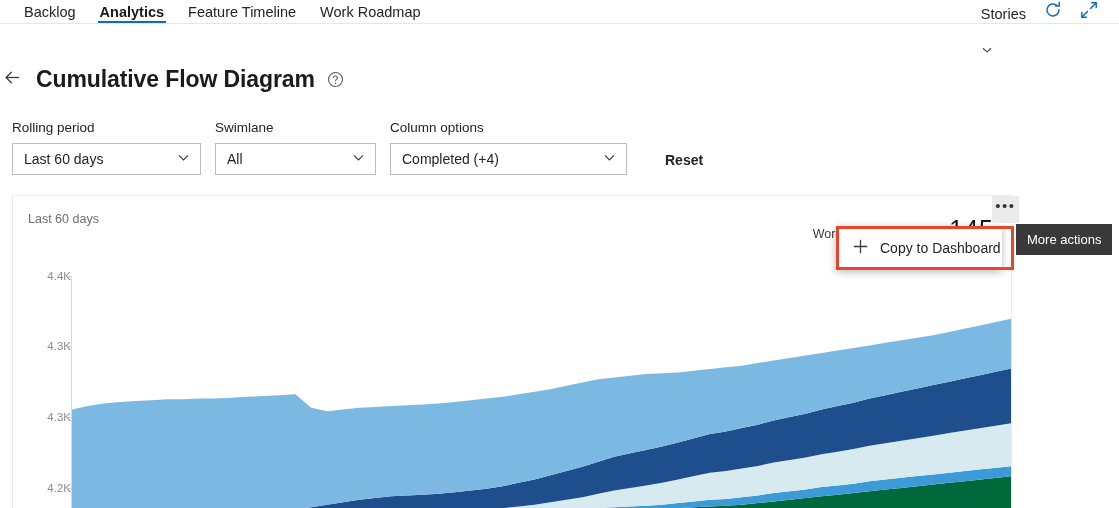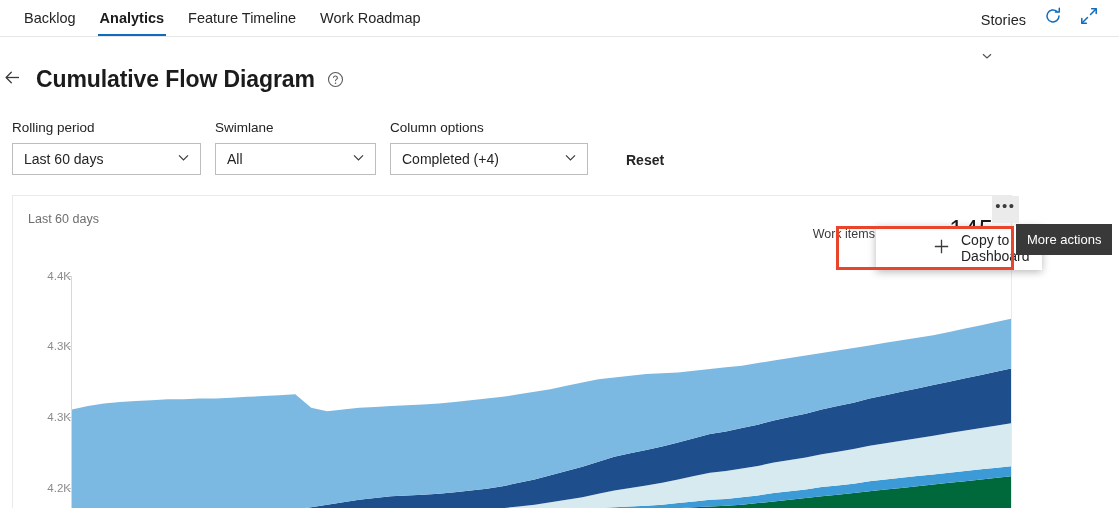--- a/index.html
+++ b/index.html
@@ -6,21 +6,21 @@
   html, body {
     width: 1119px; height: 508px;
     background: #ffffff;
     font-family: "Liberation Sans", sans-serif;
     overflow: hidden;
   }
   .page { position: relative; width: 1119px; height: 508px; background: #ffffff; }
 
   
   .tabbar {
-    position: absolute; top: 0; left: 0; width: 1119px; height: 37px;
+    position: absolute; top: 0; left: 0; width: 1119px; height: 24px;
     background: #ffffff; border-bottom: 1px solid #e6e6e6;
     display: flex; align-items: stretch;
   }
   .tabs { display: flex; align-items: stretch; padding-left: 12px; }
   .tab {
     position: relative; display: flex; align-items: center;
     padding: 0 12px; font-size: 14.5px; color: #242424; cursor: pointer;
     white-space: nowrap;
   }
   .tab.active { font-weight: bold; color: #1b1b1b; }
@@ -58,21 +58,21 @@
   }
   .field { display: flex; flex-direction: column; }
   .field-label { font-size: 13.5px; color: #242424; margin-bottom: 8px; }
   .select {
     display: flex; align-items: center; justify-content: space-between;
     height: 32px; border: 1px solid #bdbdbd; background: #ffffff;
     padding: 0 9px 0 11px; font-size: 14px; color: #242424; cursor: pointer;
   }
   .sel-rolling { width: 189px; }
   .sel-swimlane { width: 161px; }
-  .sel-column { width: 198px; align-items: center; }
+  .sel-column { width: 237px; align-items: center; }
   .reset-link {
     font-size: 14px; color: #242424; font-weight: bold;
     cursor: pointer; padding-bottom: 7px; margin-left: 24px;
   }
 
   
   .card {
     position: absolute; left: 12px; top: 195px;
     width: 1000px; height: 313px;
     background: #ffffff; border: 1px solid #eaeaea; border-bottom: none;
@@ -101,24 +101,23 @@
 
   
   .more-btn {
     position: absolute; left: 992px; top: 196px; width: 27px; height: 27px;
     background: #ebebeb; display: flex; align-items: center; justify-content: center;
     cursor: pointer; z-index: 30;
   }
   .dots { font-size: 15px; color: #3b3b3b; line-height: 1; letter-spacing: 1.5px;
     margin-top: -9px; }
   .menu {
-    position: absolute; left: 876px; top: 226px; width: 166px; height: 44px;
+    position: absolute; left: 836px; top: 226px; width: 166px; height: 44px;
     background: #ffffff; box-shadow: 0 2px 8px rgba(0,0,0,0.28);
     z-index: 25;
-    padding-left: 41px;
   }
   .menu-item {
     display: flex; align-items: center; gap: 11px;
     height: 44px; padding-left: 16px; font-size: 14px; color: #242424; cursor: pointer;
   }
   .redbox {
     position: absolute; left: 836px; top: 226px; width: 178px; height: 44px;
     border: 3px solid #e8452c; z-index: 28; pointer-events: none;
   }
   .tooltip {

